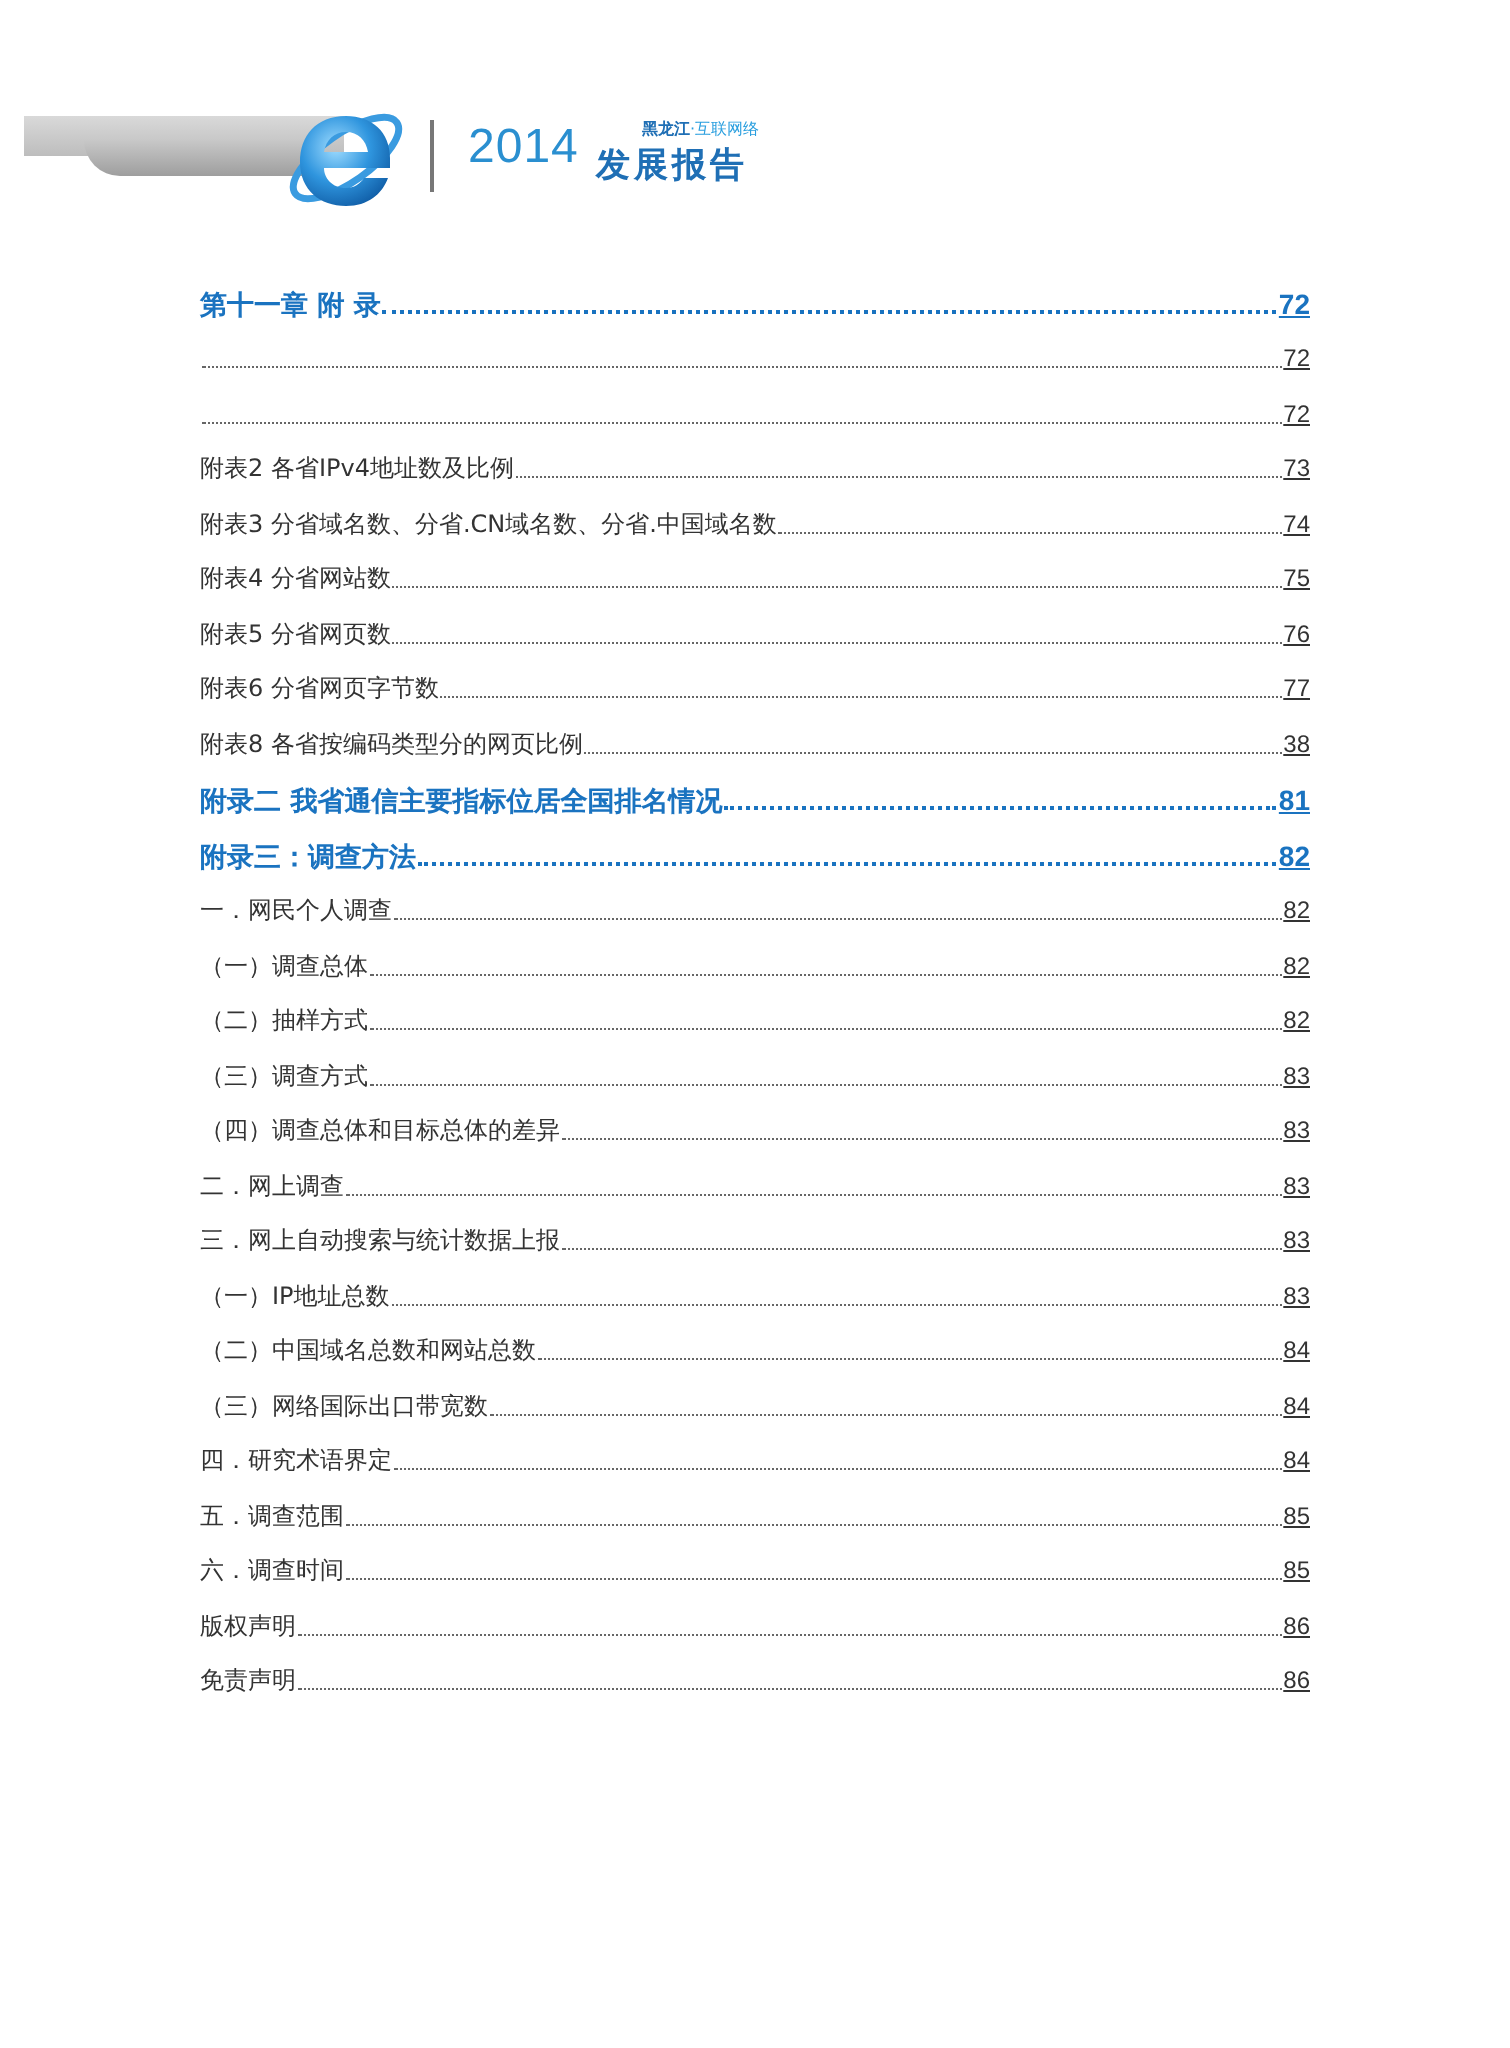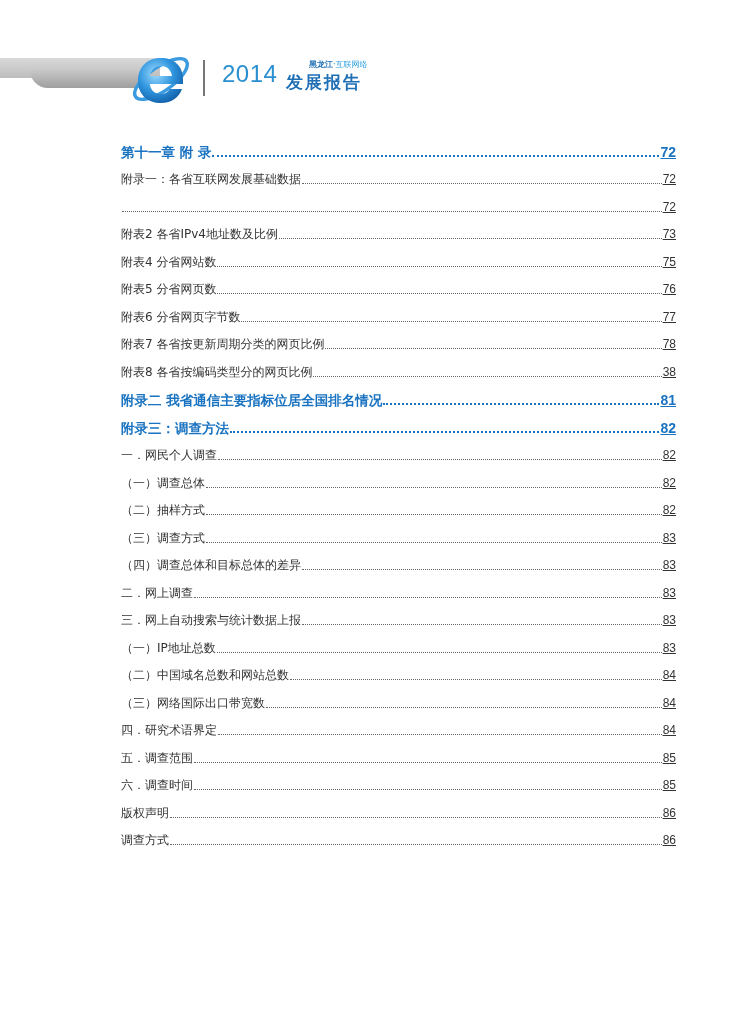--- a/index.html
+++ b/index.html
@@ -1,20 +1,20 @@
 <!DOCTYPE html>
 <html><head>
   <meta charset="utf-8">
   <style>
     html, body { margin: 0; padding: 0; }
     body {
       width: 755px; height: 1024px; background: #ffffff; position: relative; overflow: hidden;
       font-family: "DejaVu Sans", "Liberation Sans", sans-serif;
     }
-    .header { position: absolute; left: 0; top: 0; width: 680px; height: 120px; }
+    .header { position: absolute; left: 12px; top: 0; width: 680px; height: 120px; }
     .swoosh-top {
       position: absolute; left: 0; top: 58px; width: 160px; height: 20px;
       background: linear-gradient(to bottom, #d9d9d9, #bdbdbd);
       border-radius: 0 0 0 0;
     }
     .swoosh-bottom {
       position: absolute; left: 30px; top: 70px; width: 120px; height: 18px;
       background: linear-gradient(to bottom, #c8c8c8, #9e9e9e);
       border-radius: 0 0 0 18px;
     }
@@ -28,21 +28,21 @@
       position: absolute; left: 273px; top: 59px; font-size: 8px; color: #1f6fb5; font-weight: bold;
       white-space: nowrap;
       padding-left: 36px;
     }
     .subtitle-small .accent { color: #2a9fdf; font-weight: normal; }
     .subtitle-big {
       position: absolute; left: 272px; top: 71px; font-size: 17px; color: #1f6fb5; font-weight: bold;
       letter-spacing: 2px; white-space: nowrap; margin-left: 14px;
     }
 
-    .toc { position: absolute; left: 100px; top: 138px; width: 555px; margin-left: 21px; }
+    .toc { position: absolute; left: 100px; top: 138px; width: 555px; }
     .toc-row {
       display: flex; align-items: baseline; height: 27.5px; line-height: 27.5px;
       font-size: 12px; color: #333;
     }
     .toc-row.major { font-size: 13.5px; font-weight: bold; color: #1a73c0; height: 28px; line-height: 28px; }
     .toc-row.major .page { font-size: 14px; }
     .toc-row .title { white-space: nowrap; flex: 0 0 auto; }
     .toc-row .leader {
       flex: 1 1 auto; overflow: hidden; white-space: nowrap; margin: 0 1px;
       border-bottom: 1.5px dotted #666; height: 0; align-self: center; transform: translateY(4px);
@@ -75,52 +75,51 @@
   <div class="subtitle-big">发展报告</div>
 </div>
 
 <div class="toc">
   <div class="toc-row major">
       <span class="title">第十一章 附 录</span>
       <span class="leader"></span>
       <span class="page">72</span>
     </div>
   <div class="toc-row">
-      <span class="title">附录一：各省互联网发展基础数据</span>
       <span class="leader"></span>
       <span class="page">72</span>
     </div>
   <div class="toc-row">
       <span class="leader"></span>
       <span class="page">72</span>
     </div>
   <div class="toc-row">
       <span class="title">附表2  各省IPv4地址数及比例</span>
       <span class="leader"></span>
       <span class="page">73</span>
     </div>
   <div class="toc-row">
+      <span class="title">附表3  分省域名数、分省.CN域名数、分省.中国域名数</span>
+      <span class="leader"></span>
+      <span class="page">74</span>
+    </div>
+  <div class="toc-row">
       <span class="title">附表4  分省网站数</span>
       <span class="leader"></span>
       <span class="page">75</span>
     </div>
   <div class="toc-row">
       <span class="title">附表5  分省网页数</span>
       <span class="leader"></span>
       <span class="page">76</span>
     </div>
   <div class="toc-row">
       <span class="title">附表6  分省网页字节数</span>
       <span class="leader"></span>
       <span class="page">77</span>
-    </div>
-  <div class="toc-row">
-      <span class="title">附表7  各省按更新周期分类的网页比例</span>
-      <span class="leader"></span>
-      <span class="page">78</span>
     </div>
   <div class="toc-row">
       <span class="title">附表8  各省按编码类型分的网页比例</span>
       <span class="leader"></span>
       <span class="page">38</span>
     </div>
   <div class="toc-row major">
       <span class="title">附录二   我省通信主要指标位居全国排名情况</span>
       <span class="leader"></span>
       <span class="page">81</span>
@@ -194,17 +193,17 @@
       <span class="title">六．调查时间</span>
       <span class="leader"></span>
       <span class="page">85</span>
     </div>
   <div class="toc-row">
       <span class="title">版权声明</span>
       <span class="leader"></span>
       <span class="page">86</span>
     </div>
   <div class="toc-row">
-      <span class="title">调查方式</span>
+      <span class="title">免责声明</span>
       <span class="leader"></span>
       <span class="page">86</span>
     </div>
 </div>
 
 </body></html>

